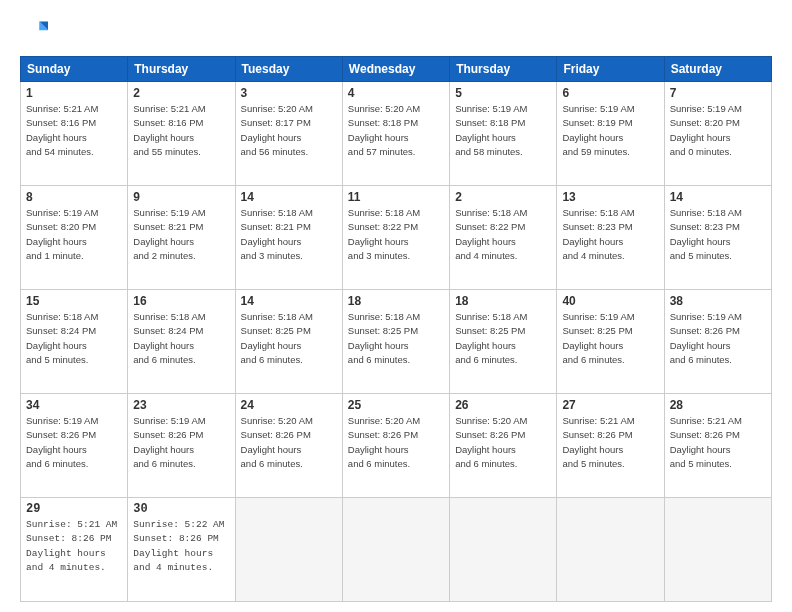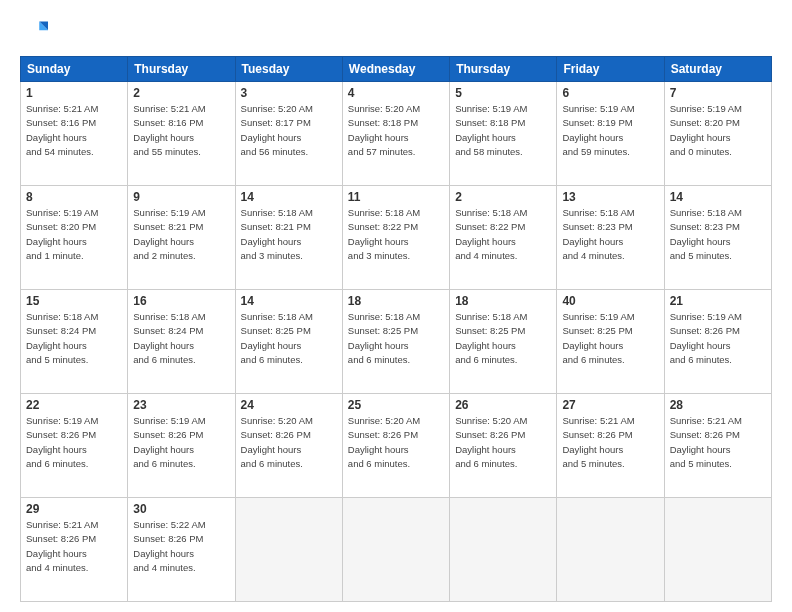--- a/index.html
+++ b/index.html
@@ -78,20 +78,21 @@
       font-size: 9.5px;
       color: #333;
       background: #fff;
       height: 80px;
     }
     .calendar td.empty {
       background: #f5f5f5;
     }
     .calendar tr:last-child td {
       height: 70px;
+      font-family: Liberation Mono, monospace;
     }
     .day-num {
       font-size: 12px;
       font-weight: bold;
       color: #333;
       display: block;
       margin-bottom: 2px;
     }
     .day-info {
       line-height: 1.5;
@@ -211,27 +212,27 @@
           </td>
           <td>
             <span class="day-num">18</span>
             <div class="day-info">Sunrise: 5:18 AM<br>Sunset: 8:25 PM<br>Daylight hours<br>and 6 minutes.</div>
           </td>
           <td>
             <span class="day-num">40</span>
             <div class="day-info">Sunrise: 5:19 AM<br>Sunset: 8:25 PM<br>Daylight hours<br>and 6 minutes.</div>
           </td>
           <td>
-            <span class="day-num">21</span>
+            <span class="day-num">38</span>
             <div class="day-info">Sunrise: 5:19 AM<br>Sunset: 8:26 PM<br>Daylight hours<br>and 6 minutes.</div>
           </td>
         </tr>
         <tr>
           <td>
-            <span class="day-num">22</span>
+            <span class="day-num">34</span>
             <div class="day-info">Sunrise: 5:19 AM<br>Sunset: 8:26 PM<br>Daylight hours<br>and 6 minutes.</div>
           </td>
           <td>
             <span class="day-num">23</span>
             <div class="day-info">Sunrise: 5:19 AM<br>Sunset: 8:26 PM<br>Daylight hours<br>and 6 minutes.</div>
           </td>
           <td>
             <span class="day-num">24</span>
             <div class="day-info">Sunrise: 5:20 AM<br>Sunset: 8:26 PM<br>Daylight hours<br>and 6 minutes.</div>
           </td>

